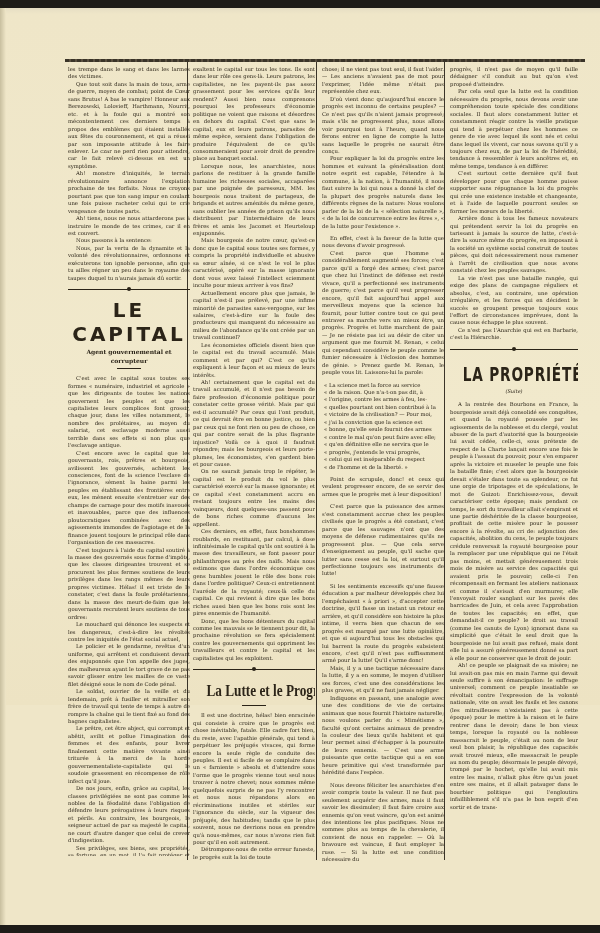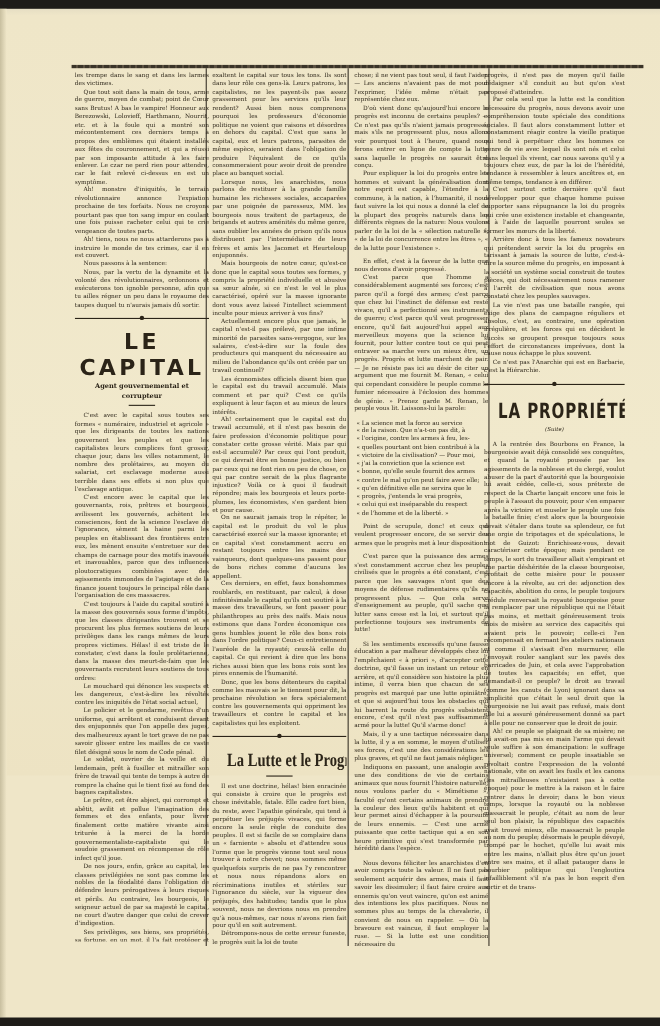--- a/index.html
+++ b/index.html
@@ -24,21 +24,21 @@
   .col {
     position:absolute; top:66px; width:122px;
     font-size:5.3px; line-height:7.45px; text-align:justify;
     overflow:hidden;
   }
   .col p { margin:0; text-indent:8px; }
   .col p.noind { text-indent:0; }
   .c1 { left:68px; height:790px; }
   .c2 { left:193px; height:810px; }
   .c3 { left:322px; height:810px; }
-  .c4 { left:440px; height:810px; width:128px; }
+  .c4 { left:450px; height:810px; width:128px; }
   .vline { position:absolute; top:62px; width:1px; background:#3a3428; }
   .v1 { left:187px; height:798px; }
   .v2 { left:316px; height:798px; }
   .v3 { left:444px; height:798px; }
   .sep {
     position:relative; height:9px; margin:3px 0 4px 0;
   }
   .sep::before { content:""; position:absolute; left:0; right:0; top:4px; height:1px; background:#2b2418; }
   .sep .dot { position:absolute; left:50%; top:2px; width:4px; height:4px; margin-left:-2px; background:#2b2418; border-radius:50%; }
   .h-capital {

